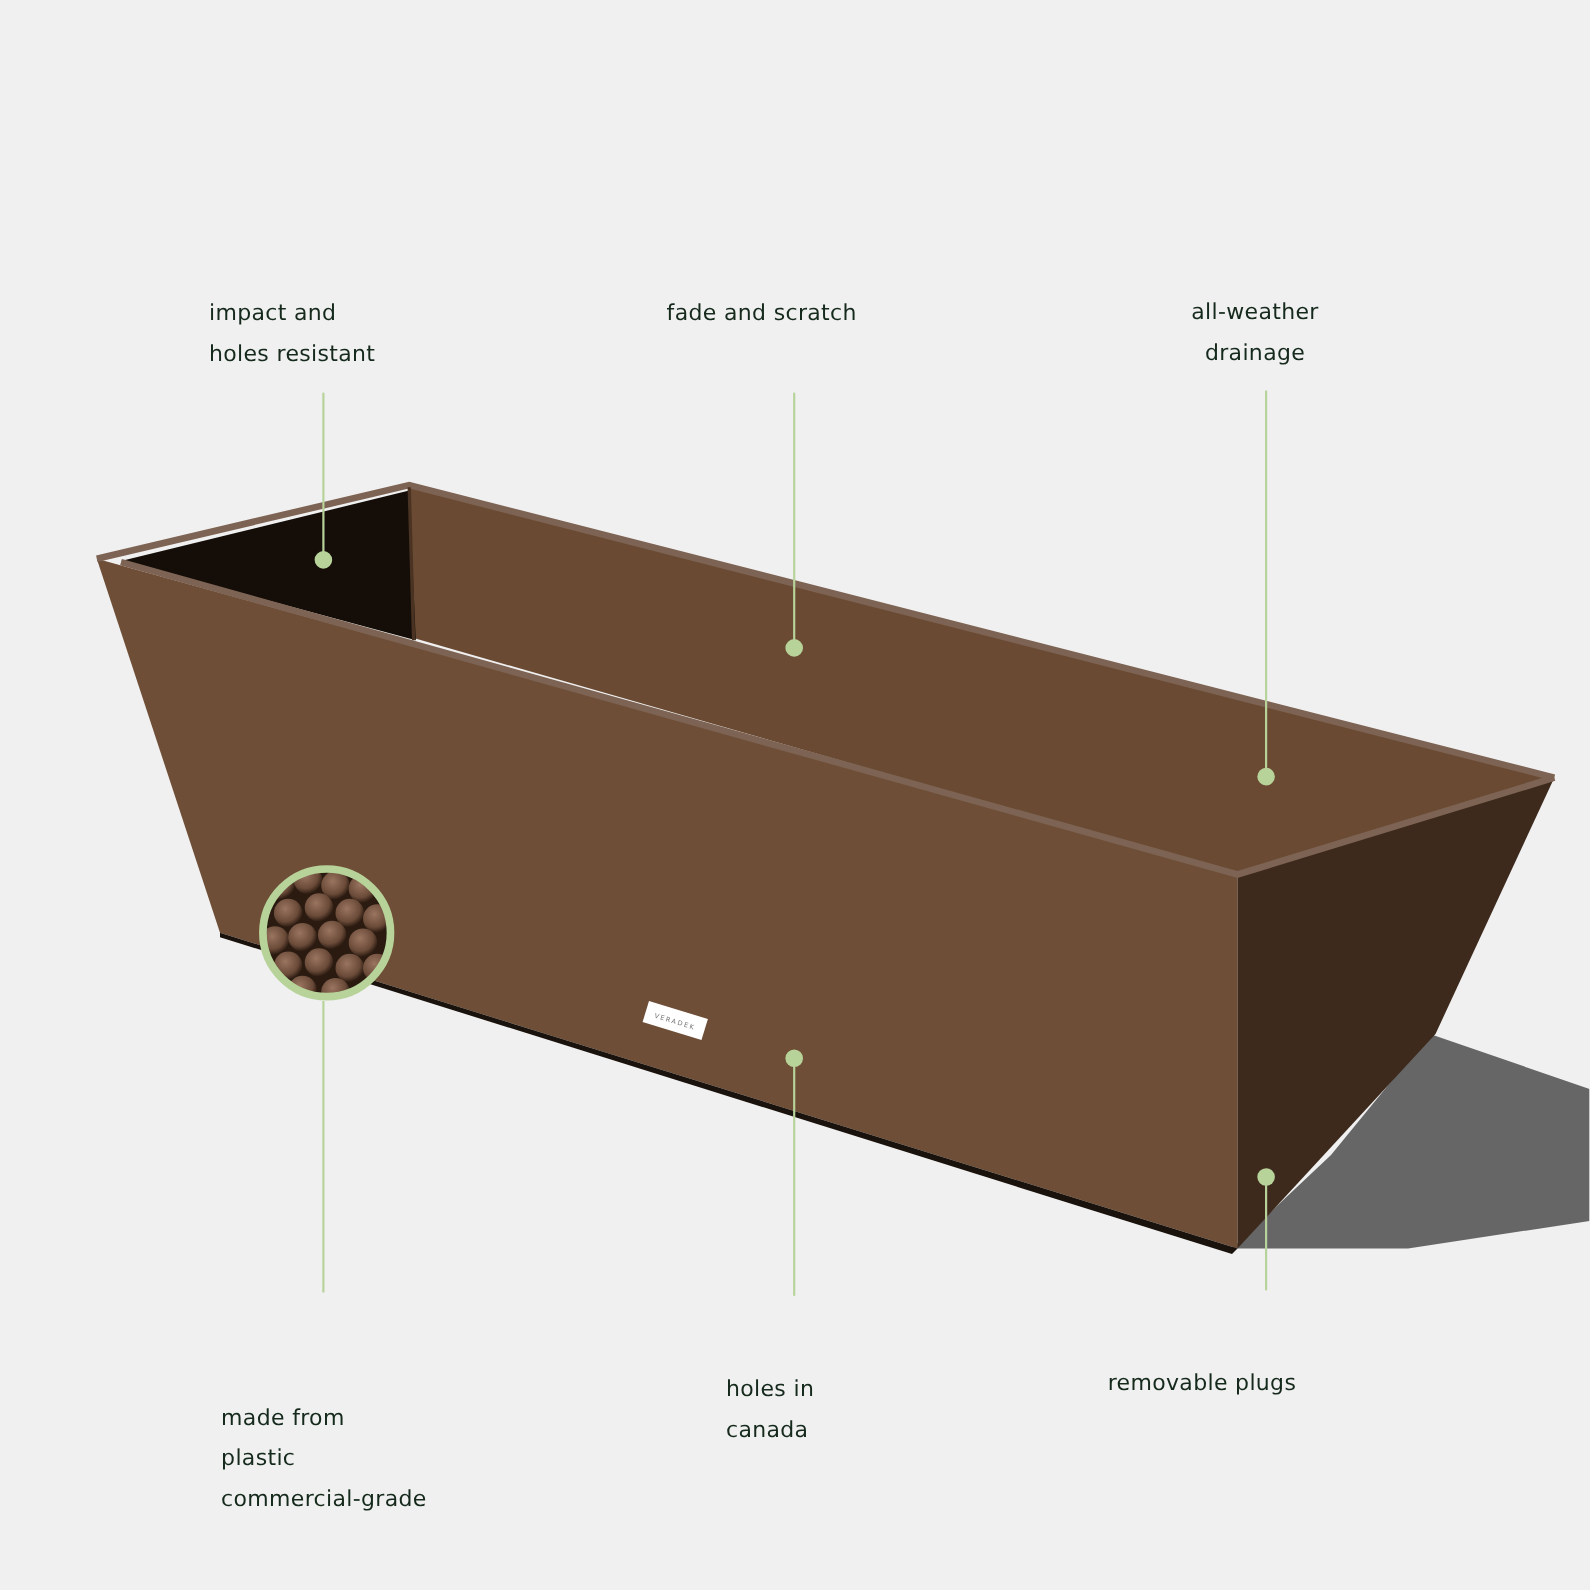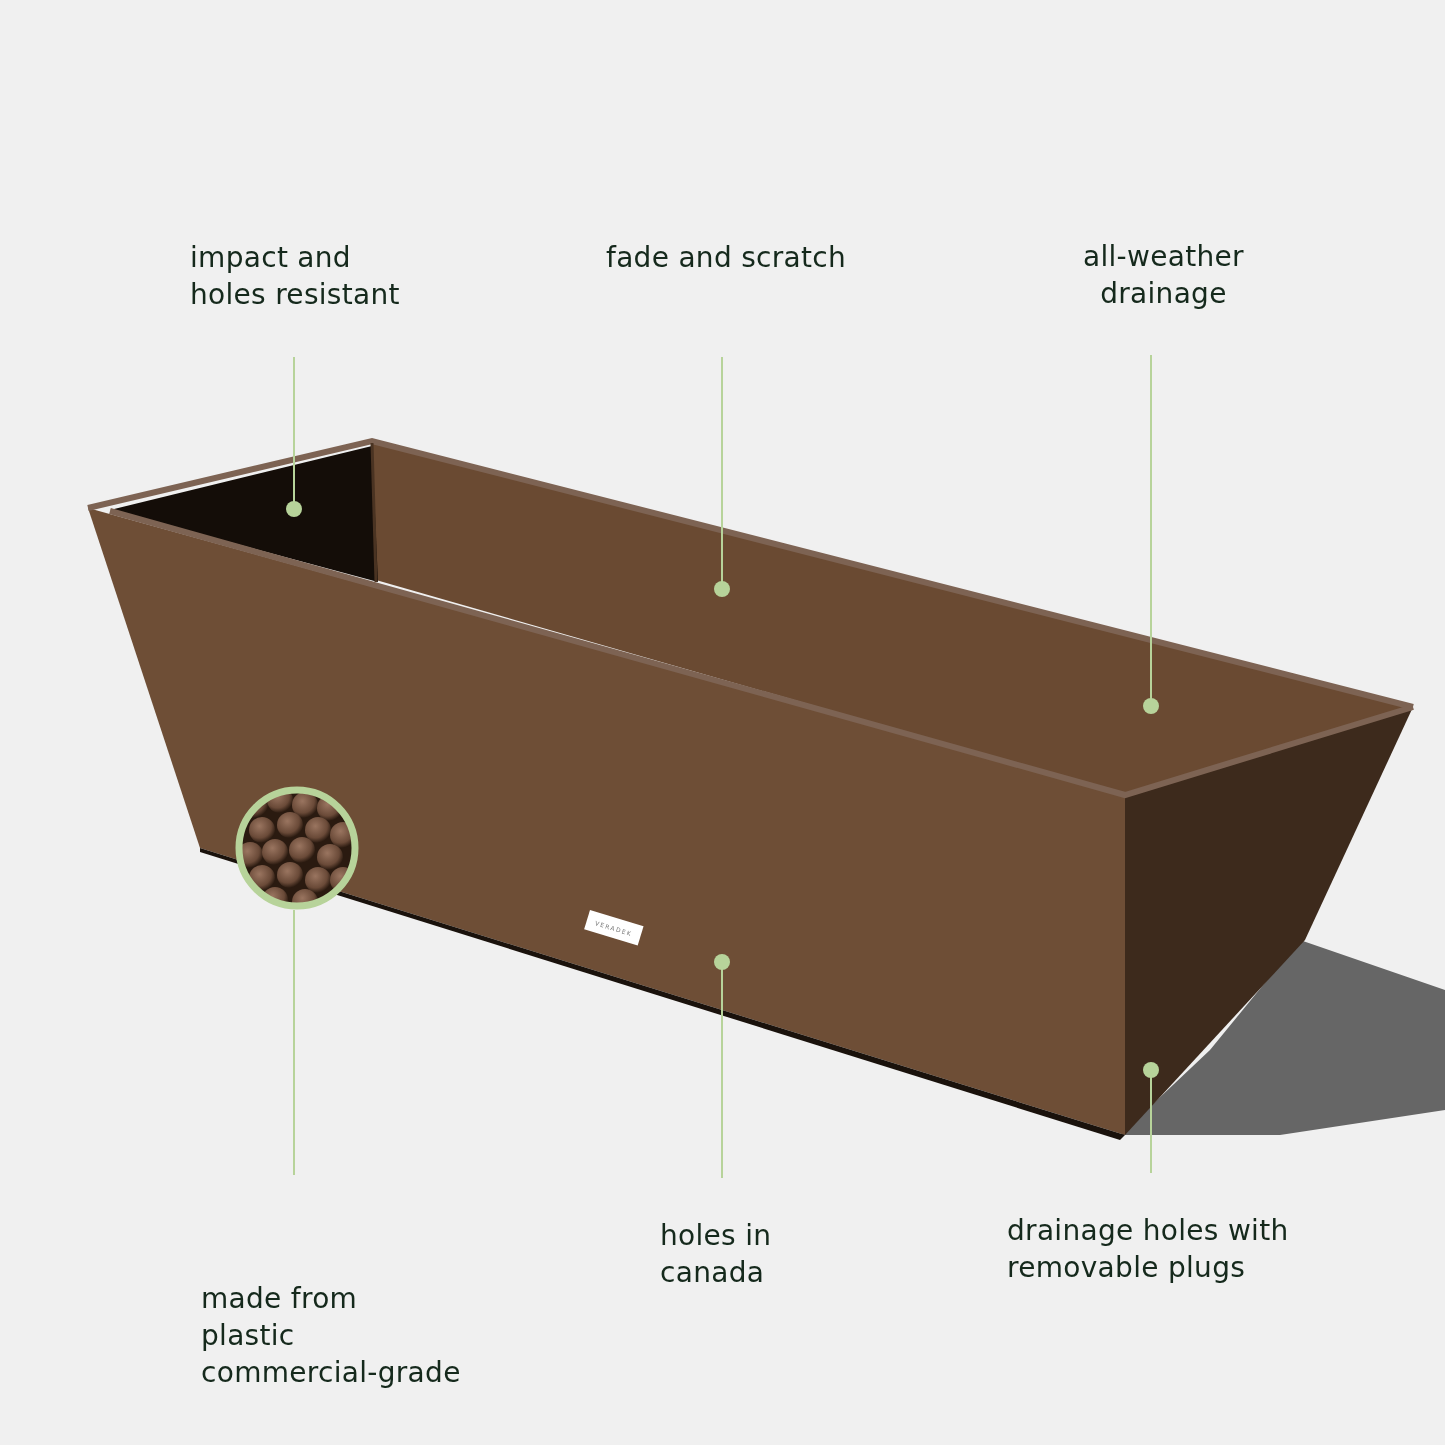--- a/index.html
+++ b/index.html
@@ -5,25 +5,26 @@
   html, body { margin: 0; padding: 0; }
   body {
     width: 1445px; height: 1445px;
     background: #f0f0f0;
     position: relative;
     overflow: hidden;
     font-family: "DejaVu Sans", "Liberation Sans", sans-serif;
   }
   .feature-label {
     position: absolute;
-    font-size: 28px;
+    font-size: 20px;
     line-height: 37px;
     color: #15291c;
     letter-spacing: 0.3px;
     white-space: nowrap;
+    margin-top: 27px;
   }
   .feature-label span { display: block; }
   svg.scene { position: absolute; left: 0; top: 0; }
 </style>
 </head>
 <body>
 
 <svg class="scene" width="1445" height="1445" viewBox="0 0 1445 1445">
 
   <polygon points="1300,940 1445,990 1445,1110 1280,1135 1120,1135 1210,1050" fill="#4d4d4d" opacity="0.85"></polygon>
@@ -112,25 +113,24 @@
   <span>holes resistant</span>
 </div>
 <div class="feature-label" style="left:606px; top:239px;">
   <span>fade and scratch</span>
 </div>
 <div class="feature-label" style="left:1083px; top:238px;text-align:center;">
   <span>all-weather</span>
   <span>drainage</span>
 </div>
 
-<div class="feature-label" style="left:201px; top:1280px;">
+<div class="feature-label" style="left:201px; top:1243px;">
   <span>made from</span>
   <span>plastic</span>
   <span>commercial-grade</span>
 </div>
 <div class="feature-label" style="left:660px; top:1217px;">
   <span>holes in</span>
   <span>canada</span>
 </div>
 <div class="feature-label" style="left:1007px; top:1212px;">
-  <span>drainage holes with</span>
   <span>removable plugs</span>
 </div>
 
 </body></html>

